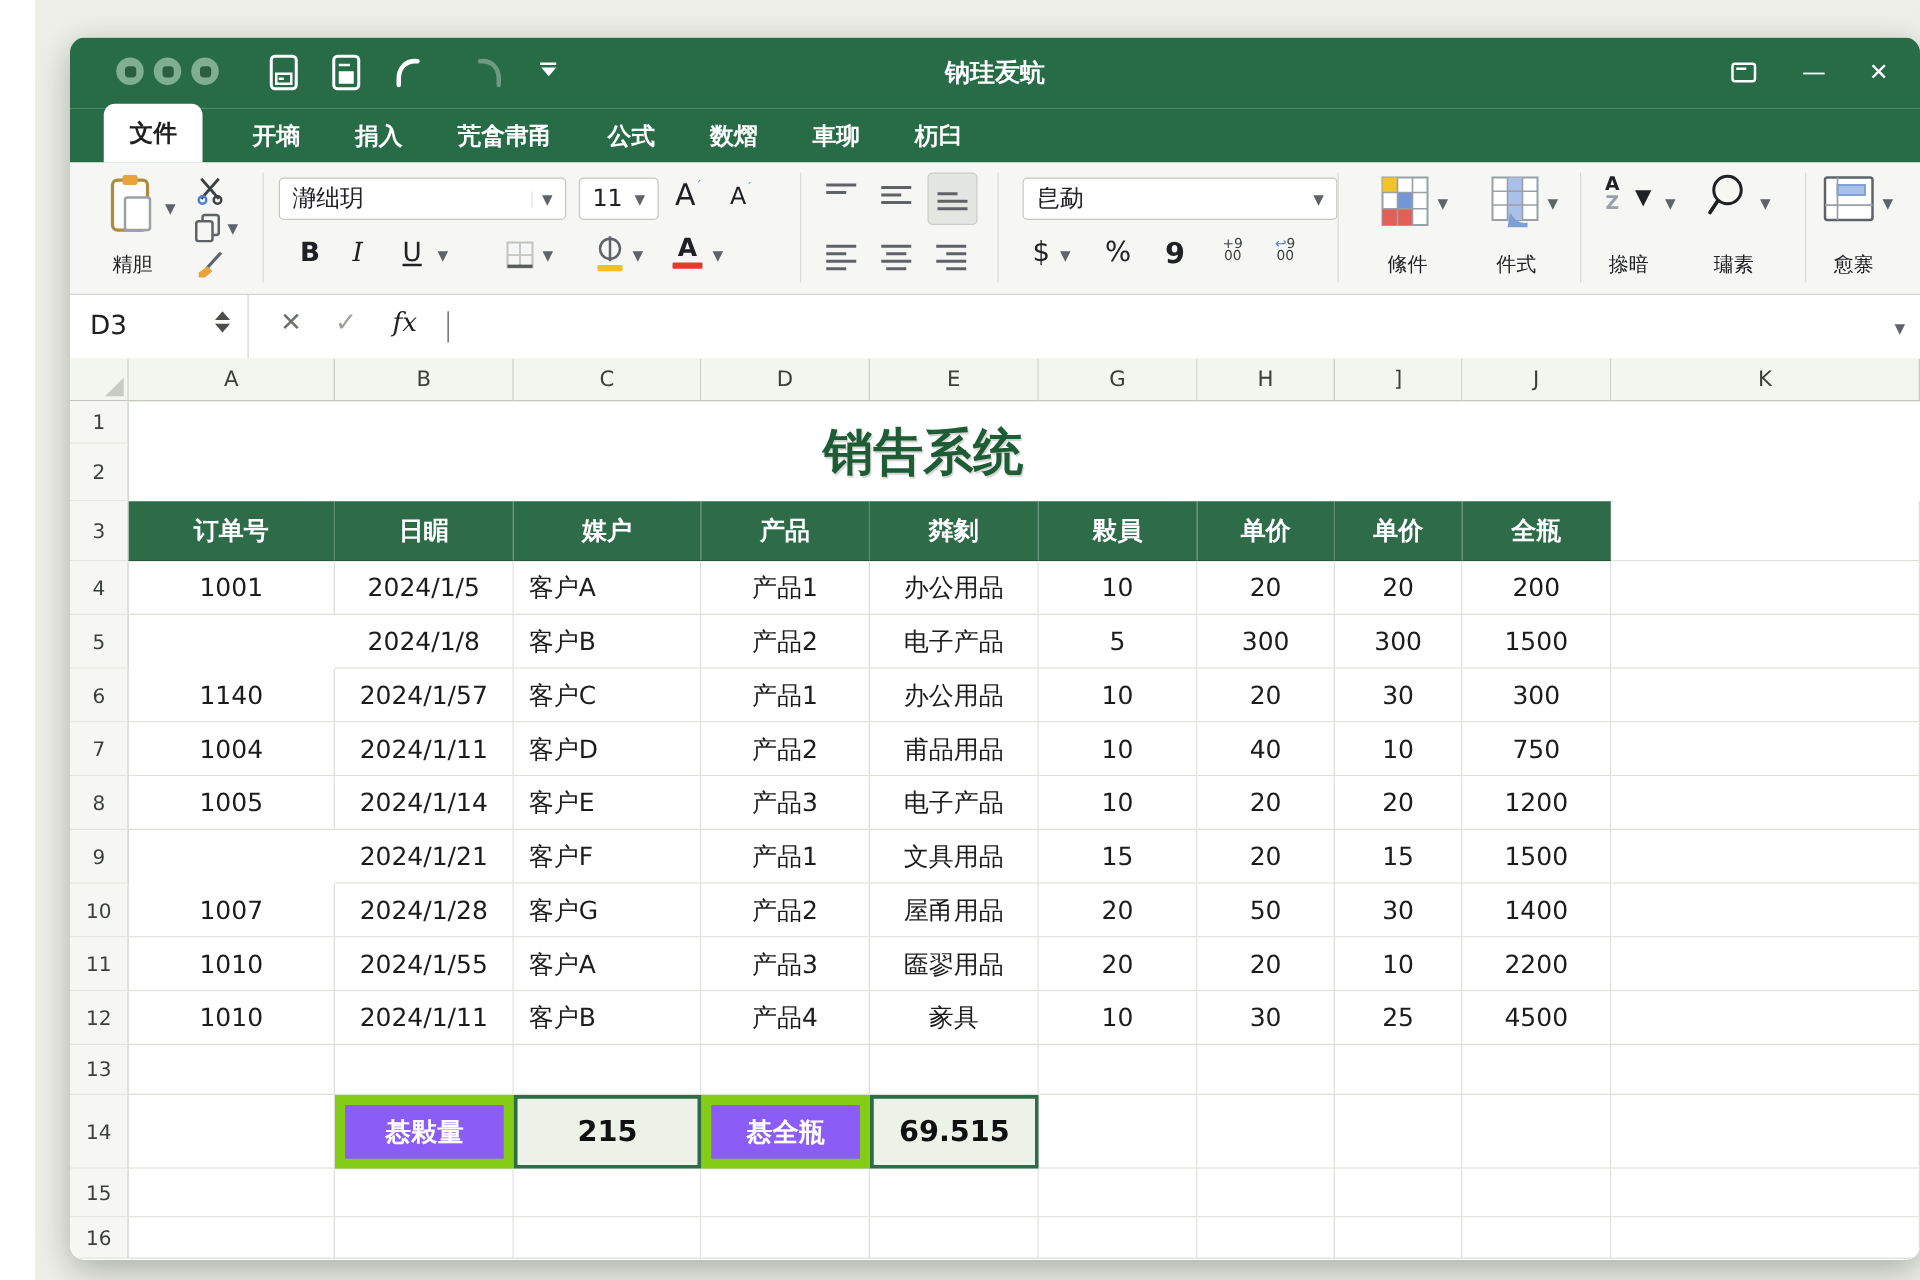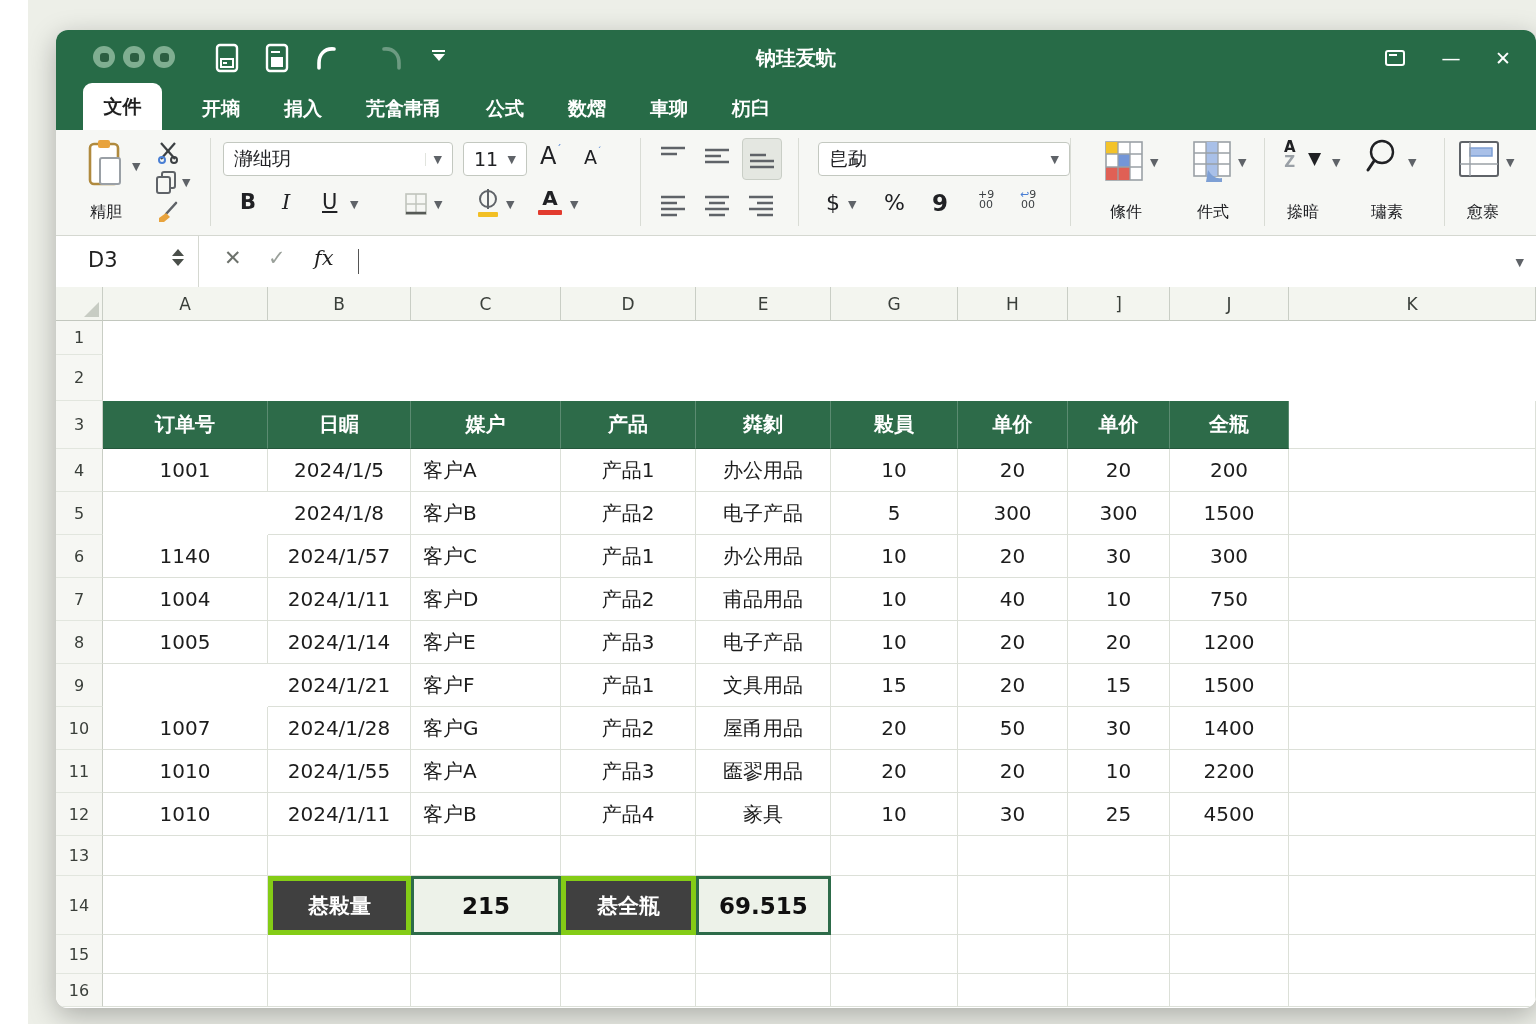--- a/index.html
+++ b/index.html
@@ -36,42 +36,42 @@
   .combo .cv{flex:1;white-space:nowrap;overflow:hidden;}
   .combo .cc{font-size:11px;color:#5f6368;border-left:1px solid #e1e4de;padding-left:8px;margin-left:6px;}
   .btxt{position:absolute;font-size:21px;color:#202124;display:flex;align-items:center;justify-content:center;}
   .alignbtn{position:absolute;}
   .pressed{background:#e4e7e1;border:1px solid #c9cec6;border-radius:4px;padding:6px;}
   .tiny2{position:absolute;font-size:11px;color:#3c4043;line-height:10px;text-align:center;}
   
   .fbar{position:absolute;left:0;top:206px;width:100%;height:51px;background:#fff;
       border-bottom:1px solid #cfd3cb;}
   .namebox{position:absolute;left:0;top:0;width:142px;height:100%;border-right:1px solid #d5d8d1;}
-  .nbtext{position:absolute;left:32px;top:12px;font-size:21px;color:#202020;text-align:center;}
+  .nbtext{position:absolute;left:16px;top:12px;font-size:21px;color:#202020;text-align:center;}
   .spin{position:absolute;left:116px;top:13px;display:flex;flex-direction:column;gap:3px;}
   .spin b{width:0;height:0;border-left:6px solid transparent;border-right:6px solid transparent;}
   .spin .up{border-bottom:7px solid #4a4f4a;}
   .spin .dn{border-top:7px solid #4a4f4a;}
   .fico{position:absolute;top:10px;font-size:21px;color:#8a8f89;}
   .cursorline{position:absolute;left:302px;top:13px;width:1px;height:25px;background:#555;}
   
   .sheet{position:absolute;left:0;top:257px;width:1480px;height:721px;background:#fff;}
   .cellbase{position:absolute;box-sizing:border-box;display:flex;align-items:center;justify-content:center;}
   .c{border-right:1px solid #dce0d8;border-bottom:1px solid #dce0d8;background:#fff;font-size:20px;color:#1c1c1c;}
   .c.left{justify-content:flex-start;padding-left:12px;}
   .hgreen{background:#2d6b49;color:#fff;font-weight:bold;font-size:20px;
       border-right:1px solid rgba(255,255,255,.22);border-bottom:1px solid #24573b;}
   .rowhead{background:#f6f7f3;border-right:1px solid #c9cec5;border-bottom:1px solid #e2e6de;
       color:#3a3f3a;font-size:16px;}
   .colhead{background:#f3f5ef;border-right:1px solid #c9cec5;border-bottom:1px solid #c2c7be;
       color:#3a3f3a;font-size:17px;}
   .corner{background:#f3f5ef;border-right:1px solid #c9cec5;border-bottom:1px solid #c2c7be;}
   .corner i{position:absolute;right:3px;bottom:3px;width:0;height:0;
       border-left:15px solid transparent;border-bottom:15px solid #c7ccc3;}
-  .sumlab{background:#404040;color:#fff;font-weight:bold;font-size:21px;border:5px solid #84cc16;}
+  .sumlab{background:#8b5cf6;color:#fff;font-weight:bold;font-size:21px;border:8px solid #84cc16;}
   .sumval{background:#edf2e9;font-weight:bold;font-size:23px;color:#101010;border:3px solid #2d6b49;}
   .sheettitle{position:absolute;display:flex;align-items:center;justify-content:center;
       font-size:40px;font-weight:bold;color:#1d5c35;text-shadow:1px 2px 1px rgba(0,0,0,.18);
       background:transparent;}
 </style>
 </head>
 <body>
 
 <div class="canvas">
  <div class="window">
@@ -485,16 +485,17 @@
         <div class="cellbase c" style="left: 47px; top: 687px; width: 165px; height: 33px;"></div>
         <div class="cellbase c" style="left: 212px; top: 687px; width: 143px; height: 33px;"></div>
         <div class="cellbase c" style="left: 355px; top: 687px; width: 150px; height: 33px;"></div>
         <div class="cellbase c" style="left: 505px; top: 687px; width: 135px; height: 33px;"></div>
         <div class="cellbase c" style="left: 640px; top: 687px; width: 135px; height: 33px;"></div>
         <div class="cellbase c" style="left: 775px; top: 687px; width: 127px; height: 33px;"></div>
         <div class="cellbase c" style="left: 902px; top: 687px; width: 110px; height: 33px;"></div>
         <div class="cellbase c" style="left: 1012px; top: 687px; width: 102px; height: 33px;"></div>
         <div class="cellbase c" style="left: 1114px; top: 687px; width: 119px; height: 33px;"></div>
         <div class="cellbase c" style="left: 1233px; top: 687px; width: 247px; height: 33px;"></div>
+        <div class="sheettitle" style="left: 47px; top: 34px; width: 1271px; height: 80px;">销吿系统</div>
       </div>
 
  </div>
 </div>
 
 </body></html>

